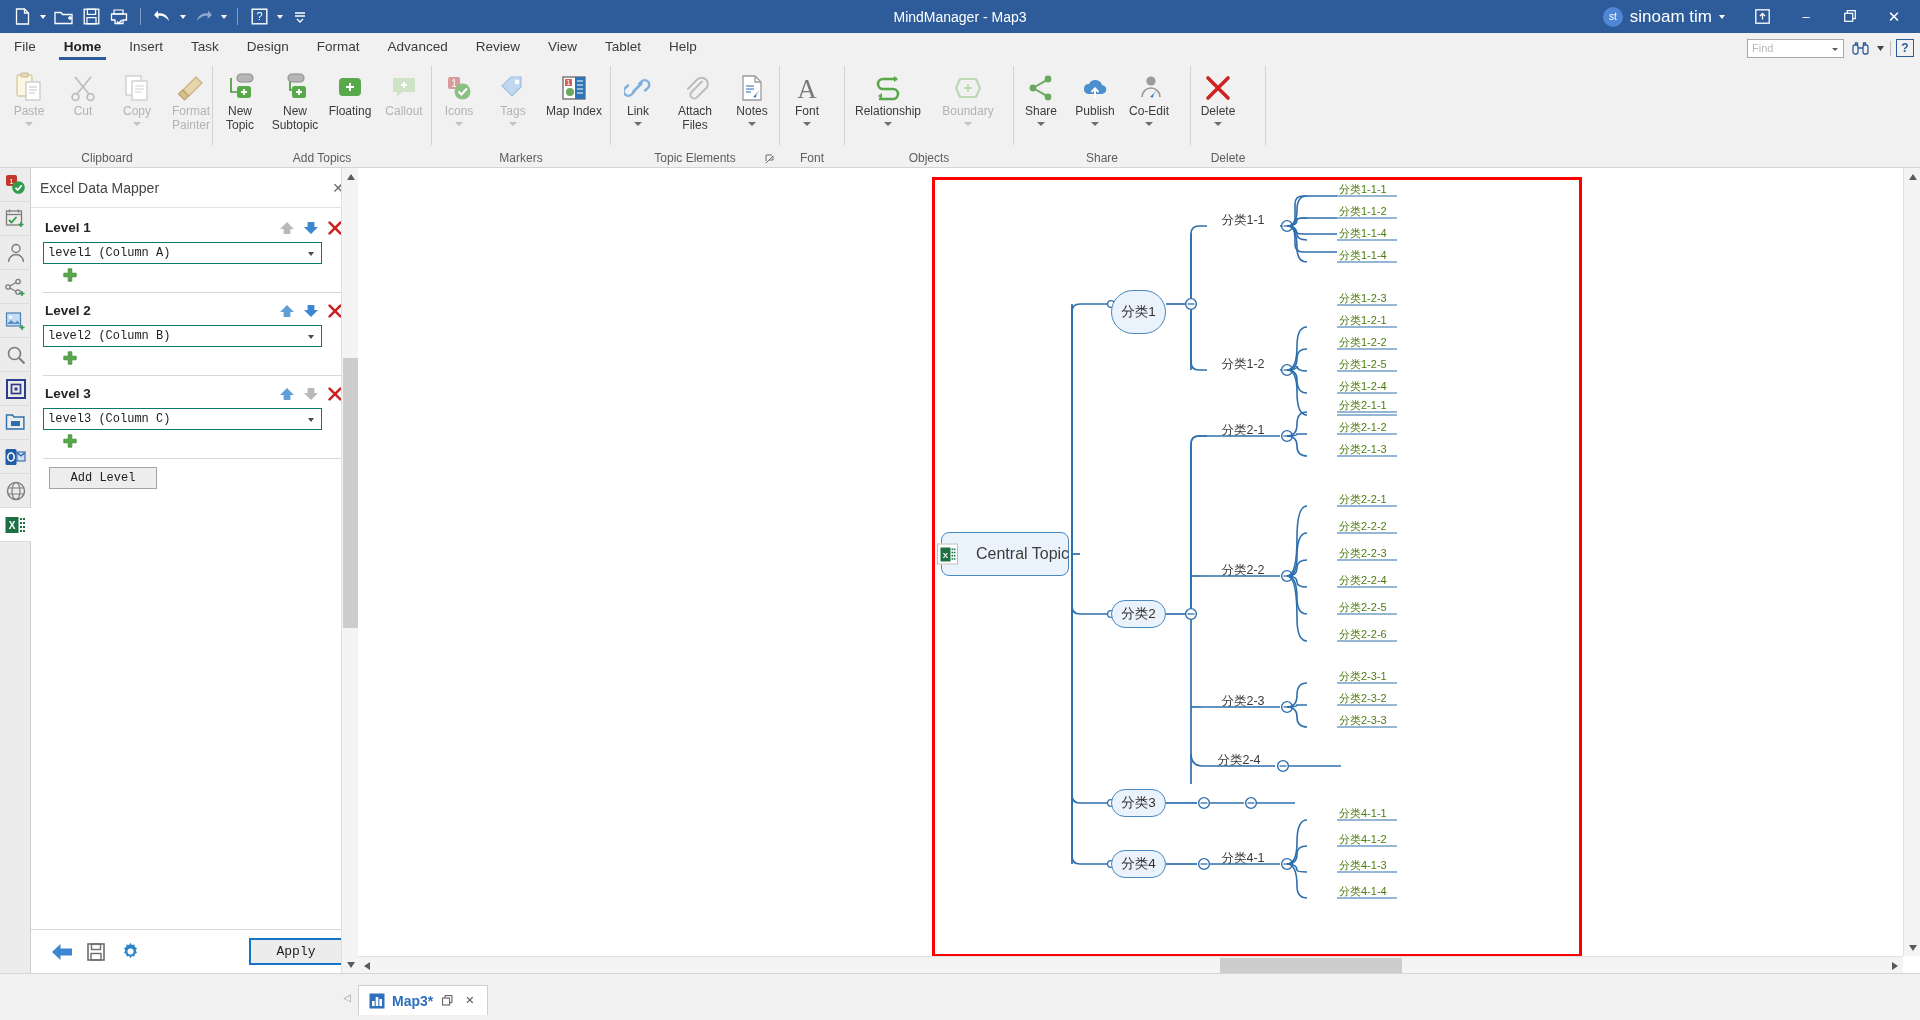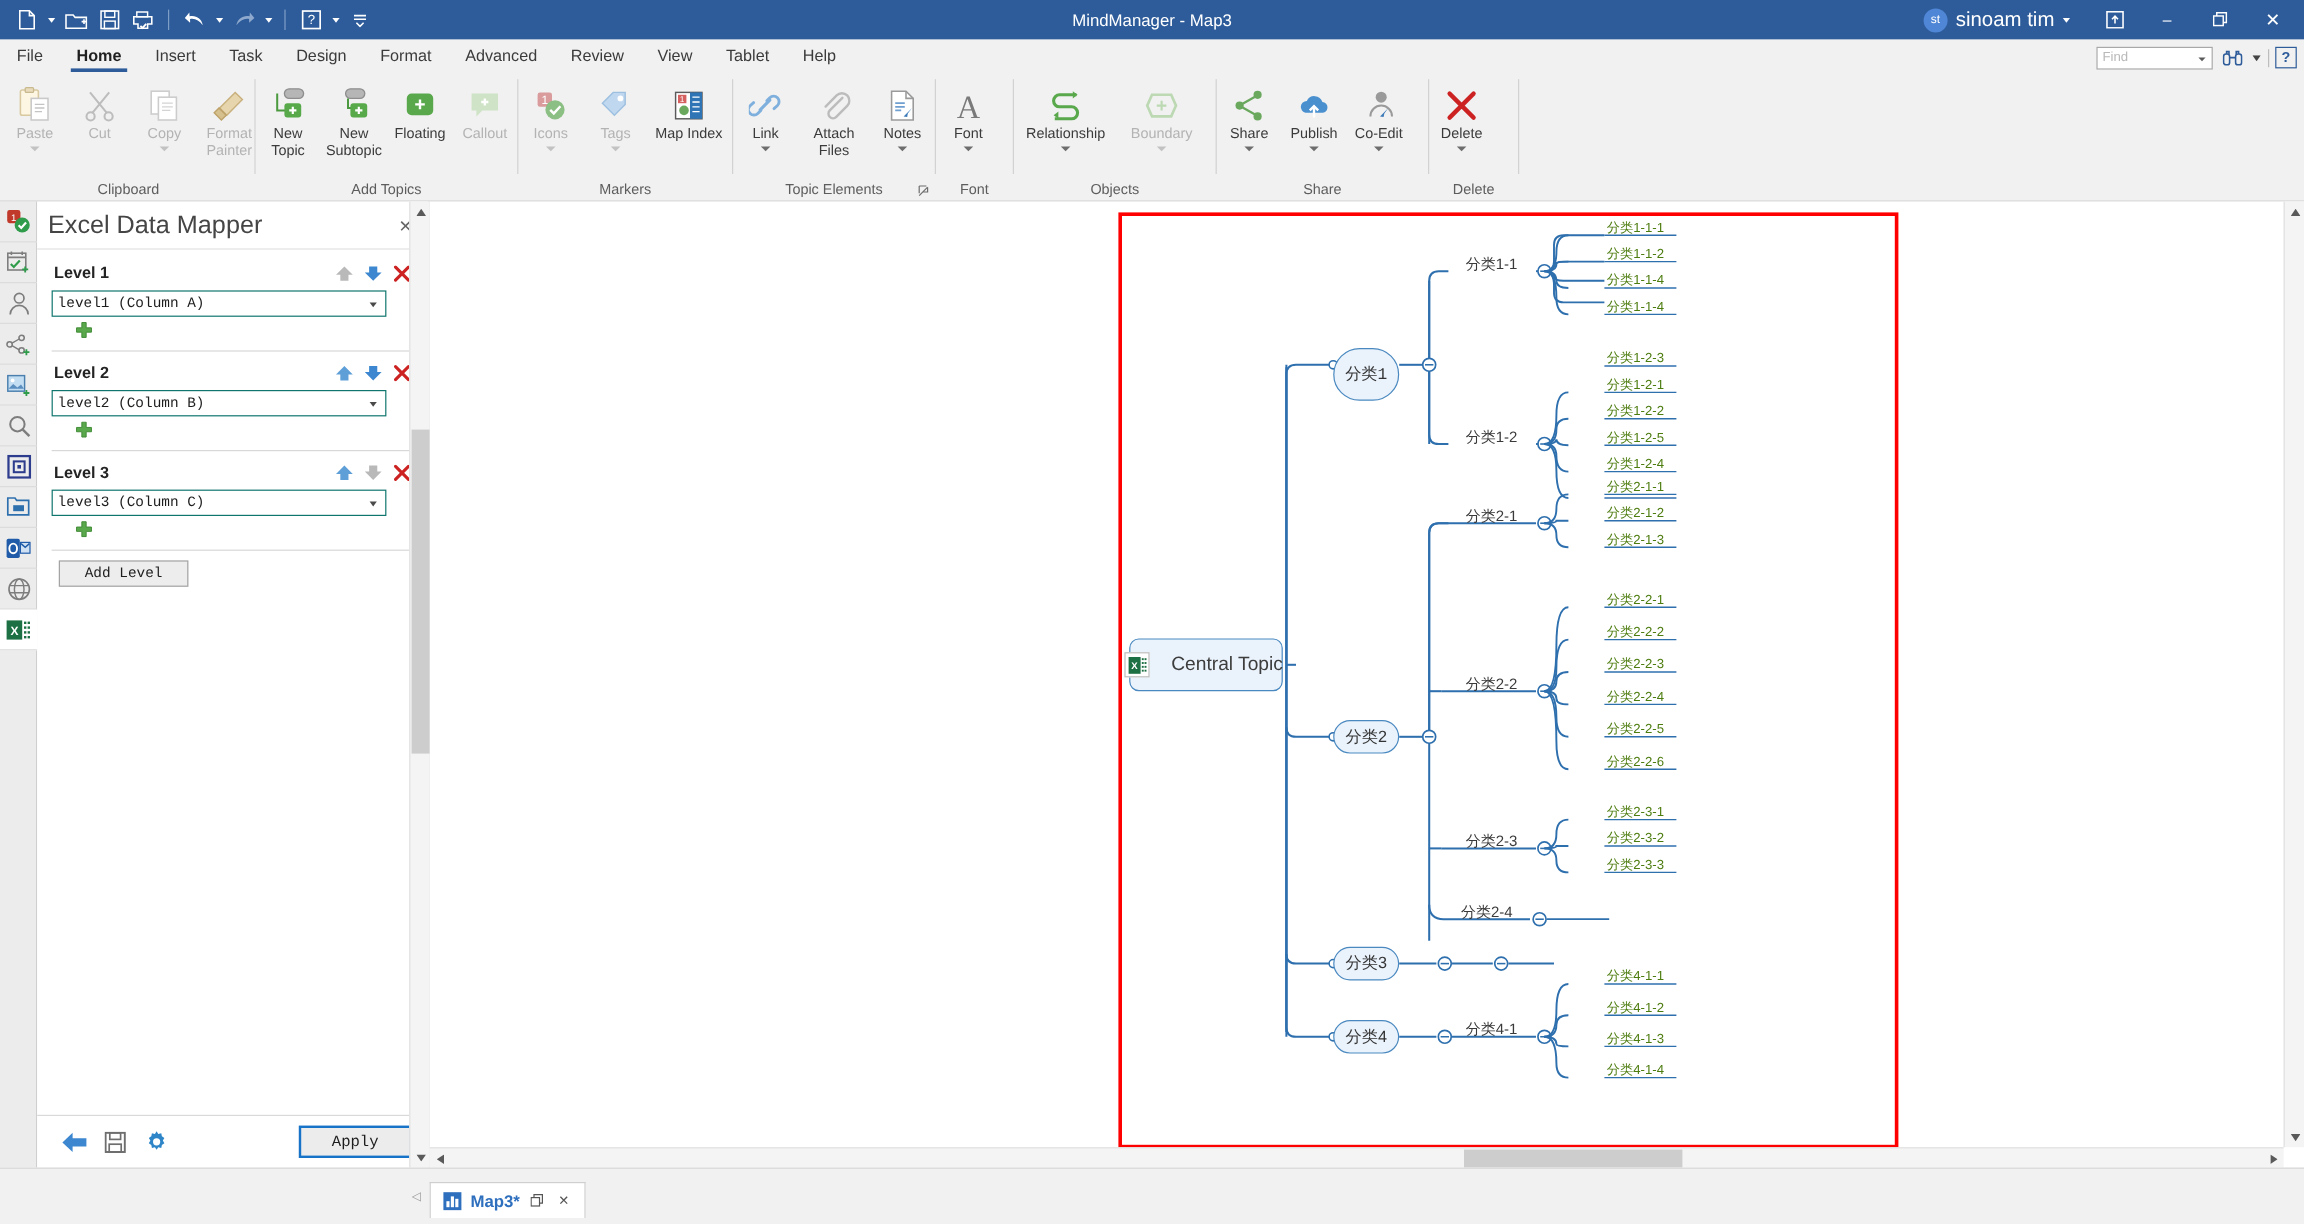--- a/index.html
+++ b/index.html
@@ -121,21 +121,21 @@
 
   
   .panel {
     position:absolute; left:31px; top:168px; width:327px; bottom:47px;
     background:#ffffff; border-right:1px solid #bfbfbf;
   }
   .panel-head {
     height:40px; display:flex; align-items:center; padding:0 8px 0 9px;
     border-bottom:1px solid #e2e2e2;
   }
-  .panel-title { font-size:21px; color:#454545; font-weight:400; flex:1; }
+  .panel-title { font-size:14px; color:#454545; font-weight:400; flex:1; }
   .panel-close { width:22px; height:22px; display:flex; align-items:center; justify-content:center;
     font-size:14px; color:#666; }
   .panel-body { padding:6px 10px 0 10px; }
   .lvl-row { display:flex; align-items:center; height:27px; }
   .lvl-name { font-size:13.5px; font-weight:bold; color:#242424; flex:1; padding-left:4px; }
   .lvl-act { width:24px; height:22px; display:flex; align-items:center; justify-content:center; }
   .combo {
     height:22px; border:1px solid #0f766e; background:#fff; margin:1px 0 0 2px;
     display:flex; align-items:center; position:relative; width:279px;
   }
@@ -1023,21 +1023,21 @@
               <rect x="13.8" y="5.2" width="1.6" height="1.6" fill="#1d7044"></rect>
               <rect x="11.5" y="8.4" width="1.6" height="1.6" fill="#1d7044"></rect>
               <rect x="13.8" y="8.4" width="1.6" height="1.6" fill="#1d7044"></rect>
               <rect x="11.5" y="11.6" width="1.6" height="1.6" fill="#1d7044"></rect>
               <rect x="13.8" y="11.6" width="1.6" height="1.6" fill="#1d7044"></rect>
             </svg>
         </div>
         <span>Central Topic</span>
       </div>
 
-      <div class="node-topic" style="left:176px; top:110px; width:55px; height:44px;font-family:Liberation Mono, monospace;">
+      <div class="node-topic" style="left:176px; top:110px; width:55px; height:44px;">
         <span>分类1</span>
       </div>
       <div class="node-topic" style="left:176px; top:420px; width:55px; height:28px;">
         <span>分类2</span>
       </div>
       <div class="node-topic" style="left:176px; top:609px; width:55px; height:28px;">
         <span>分类3</span>
       </div>
       <div class="node-topic" style="left:176px; top:670px; width:55px; height:28px;">
         <span>分类4</span>

